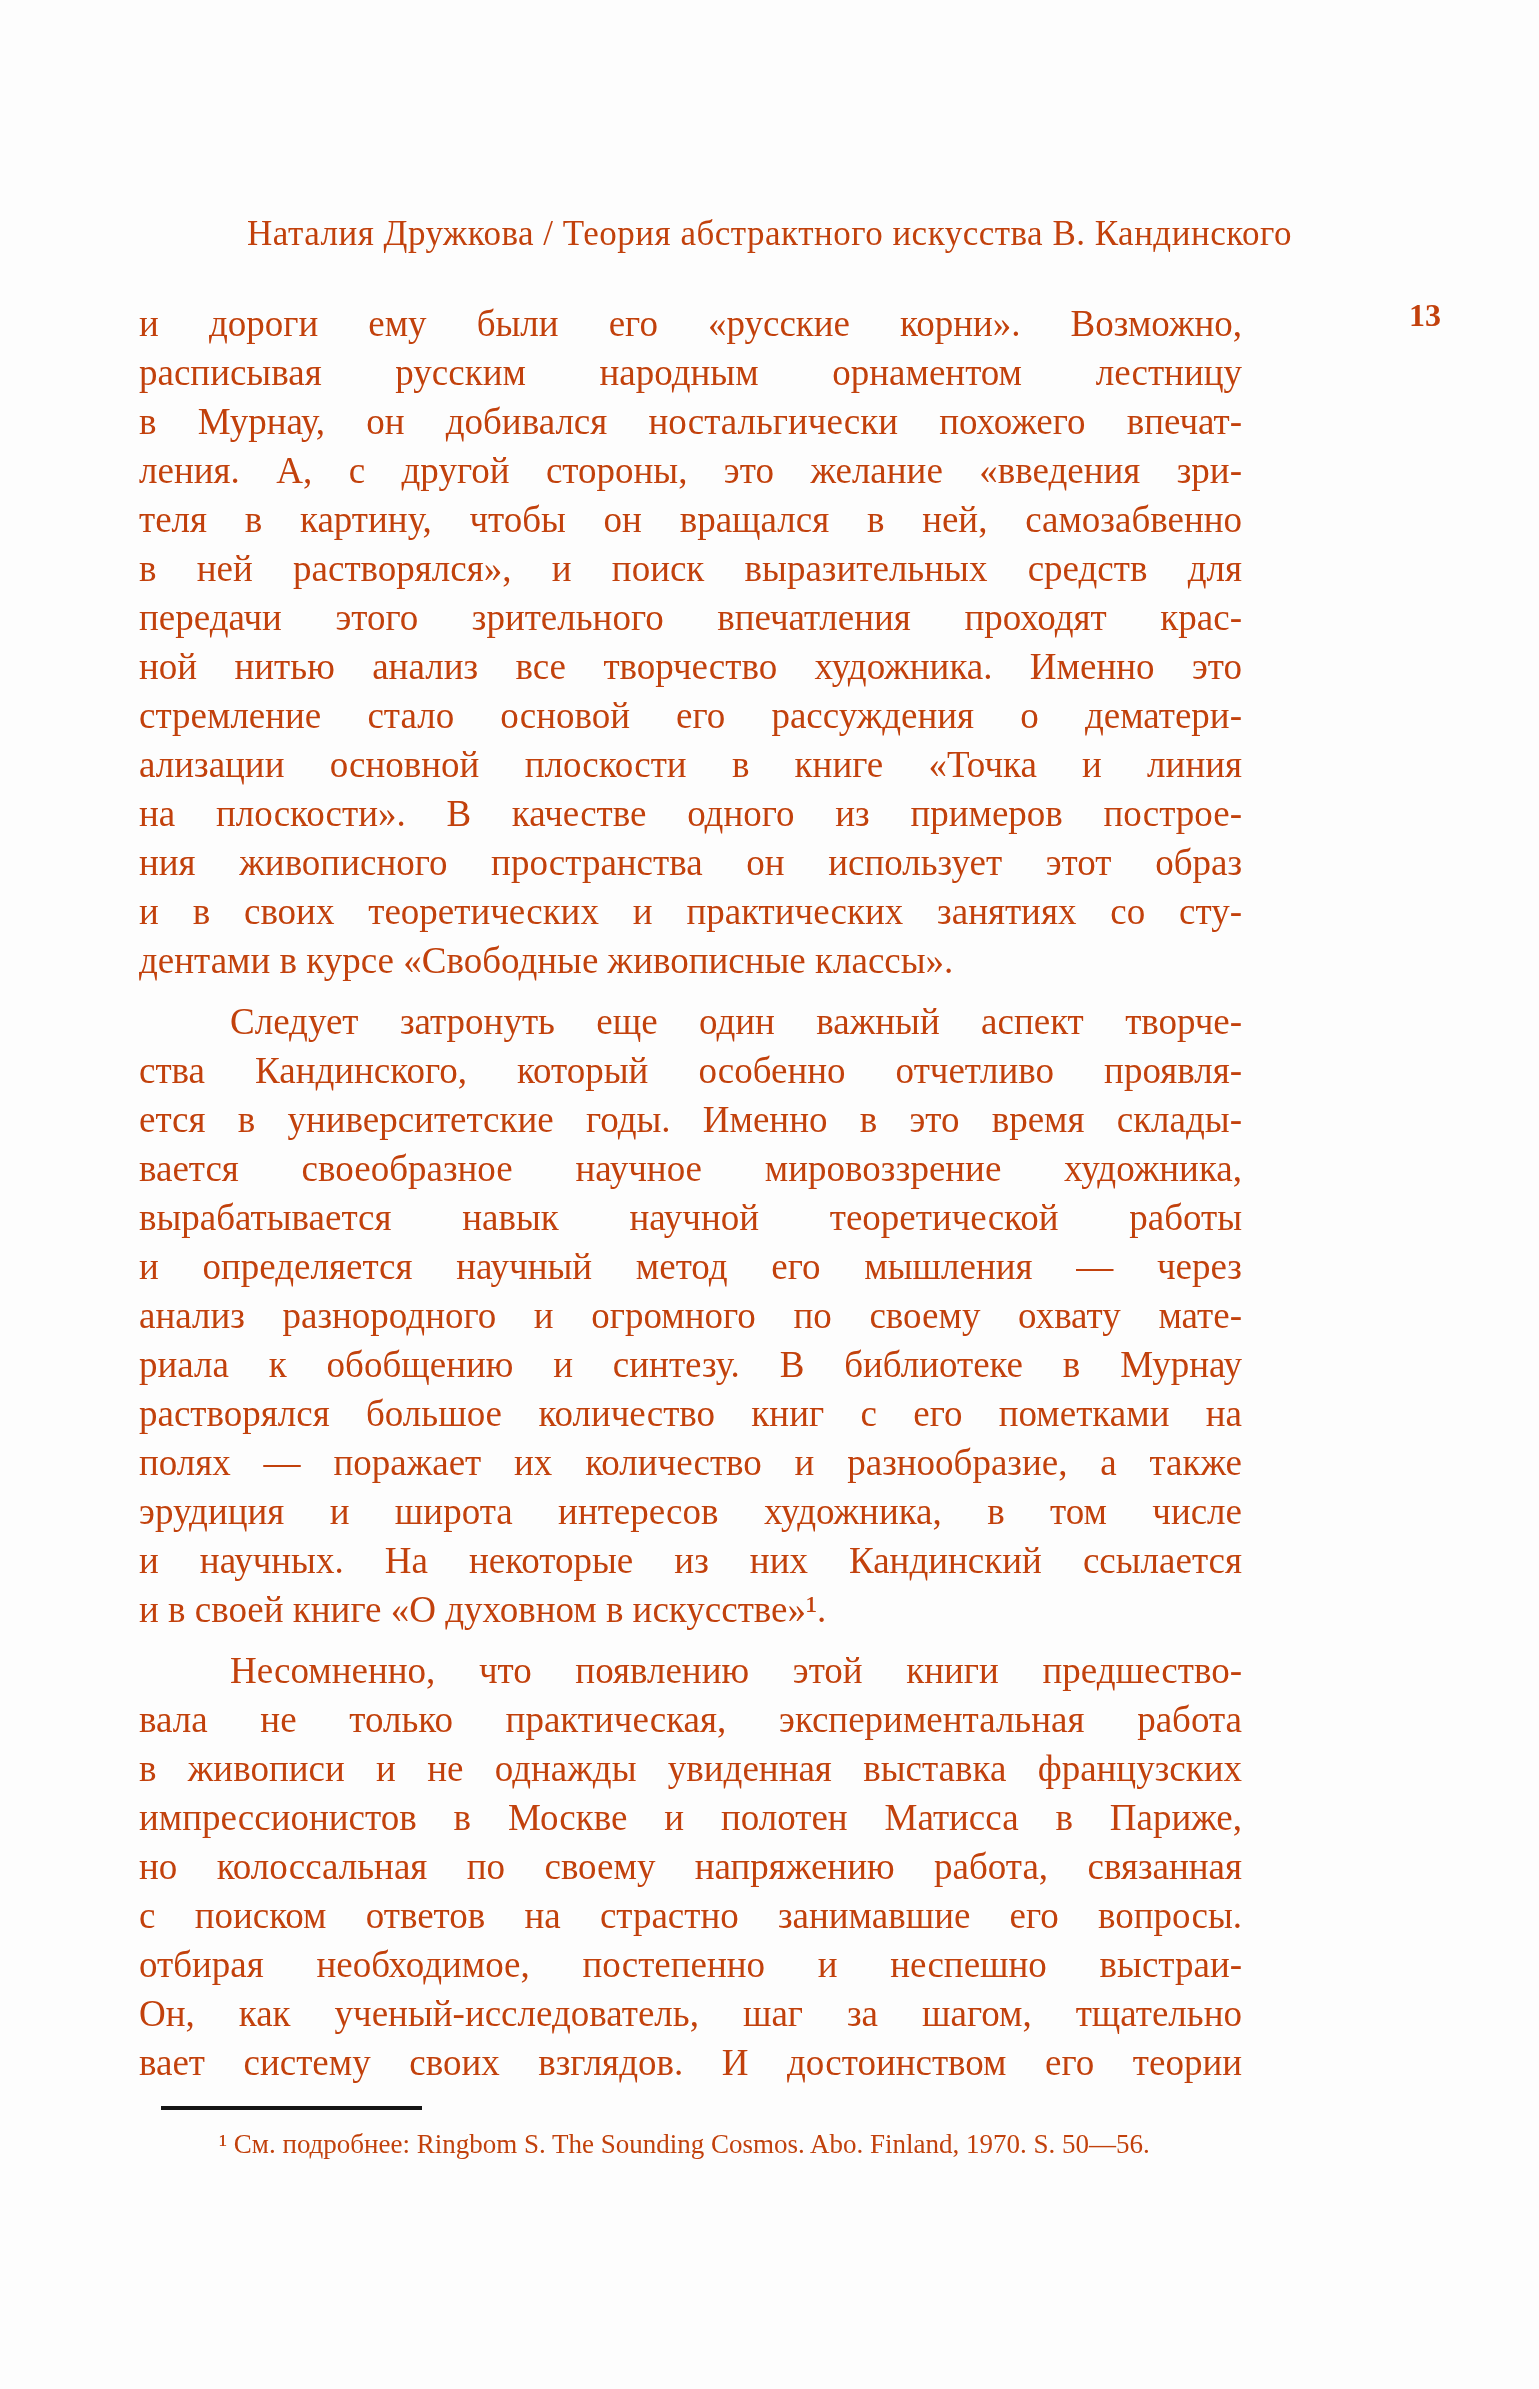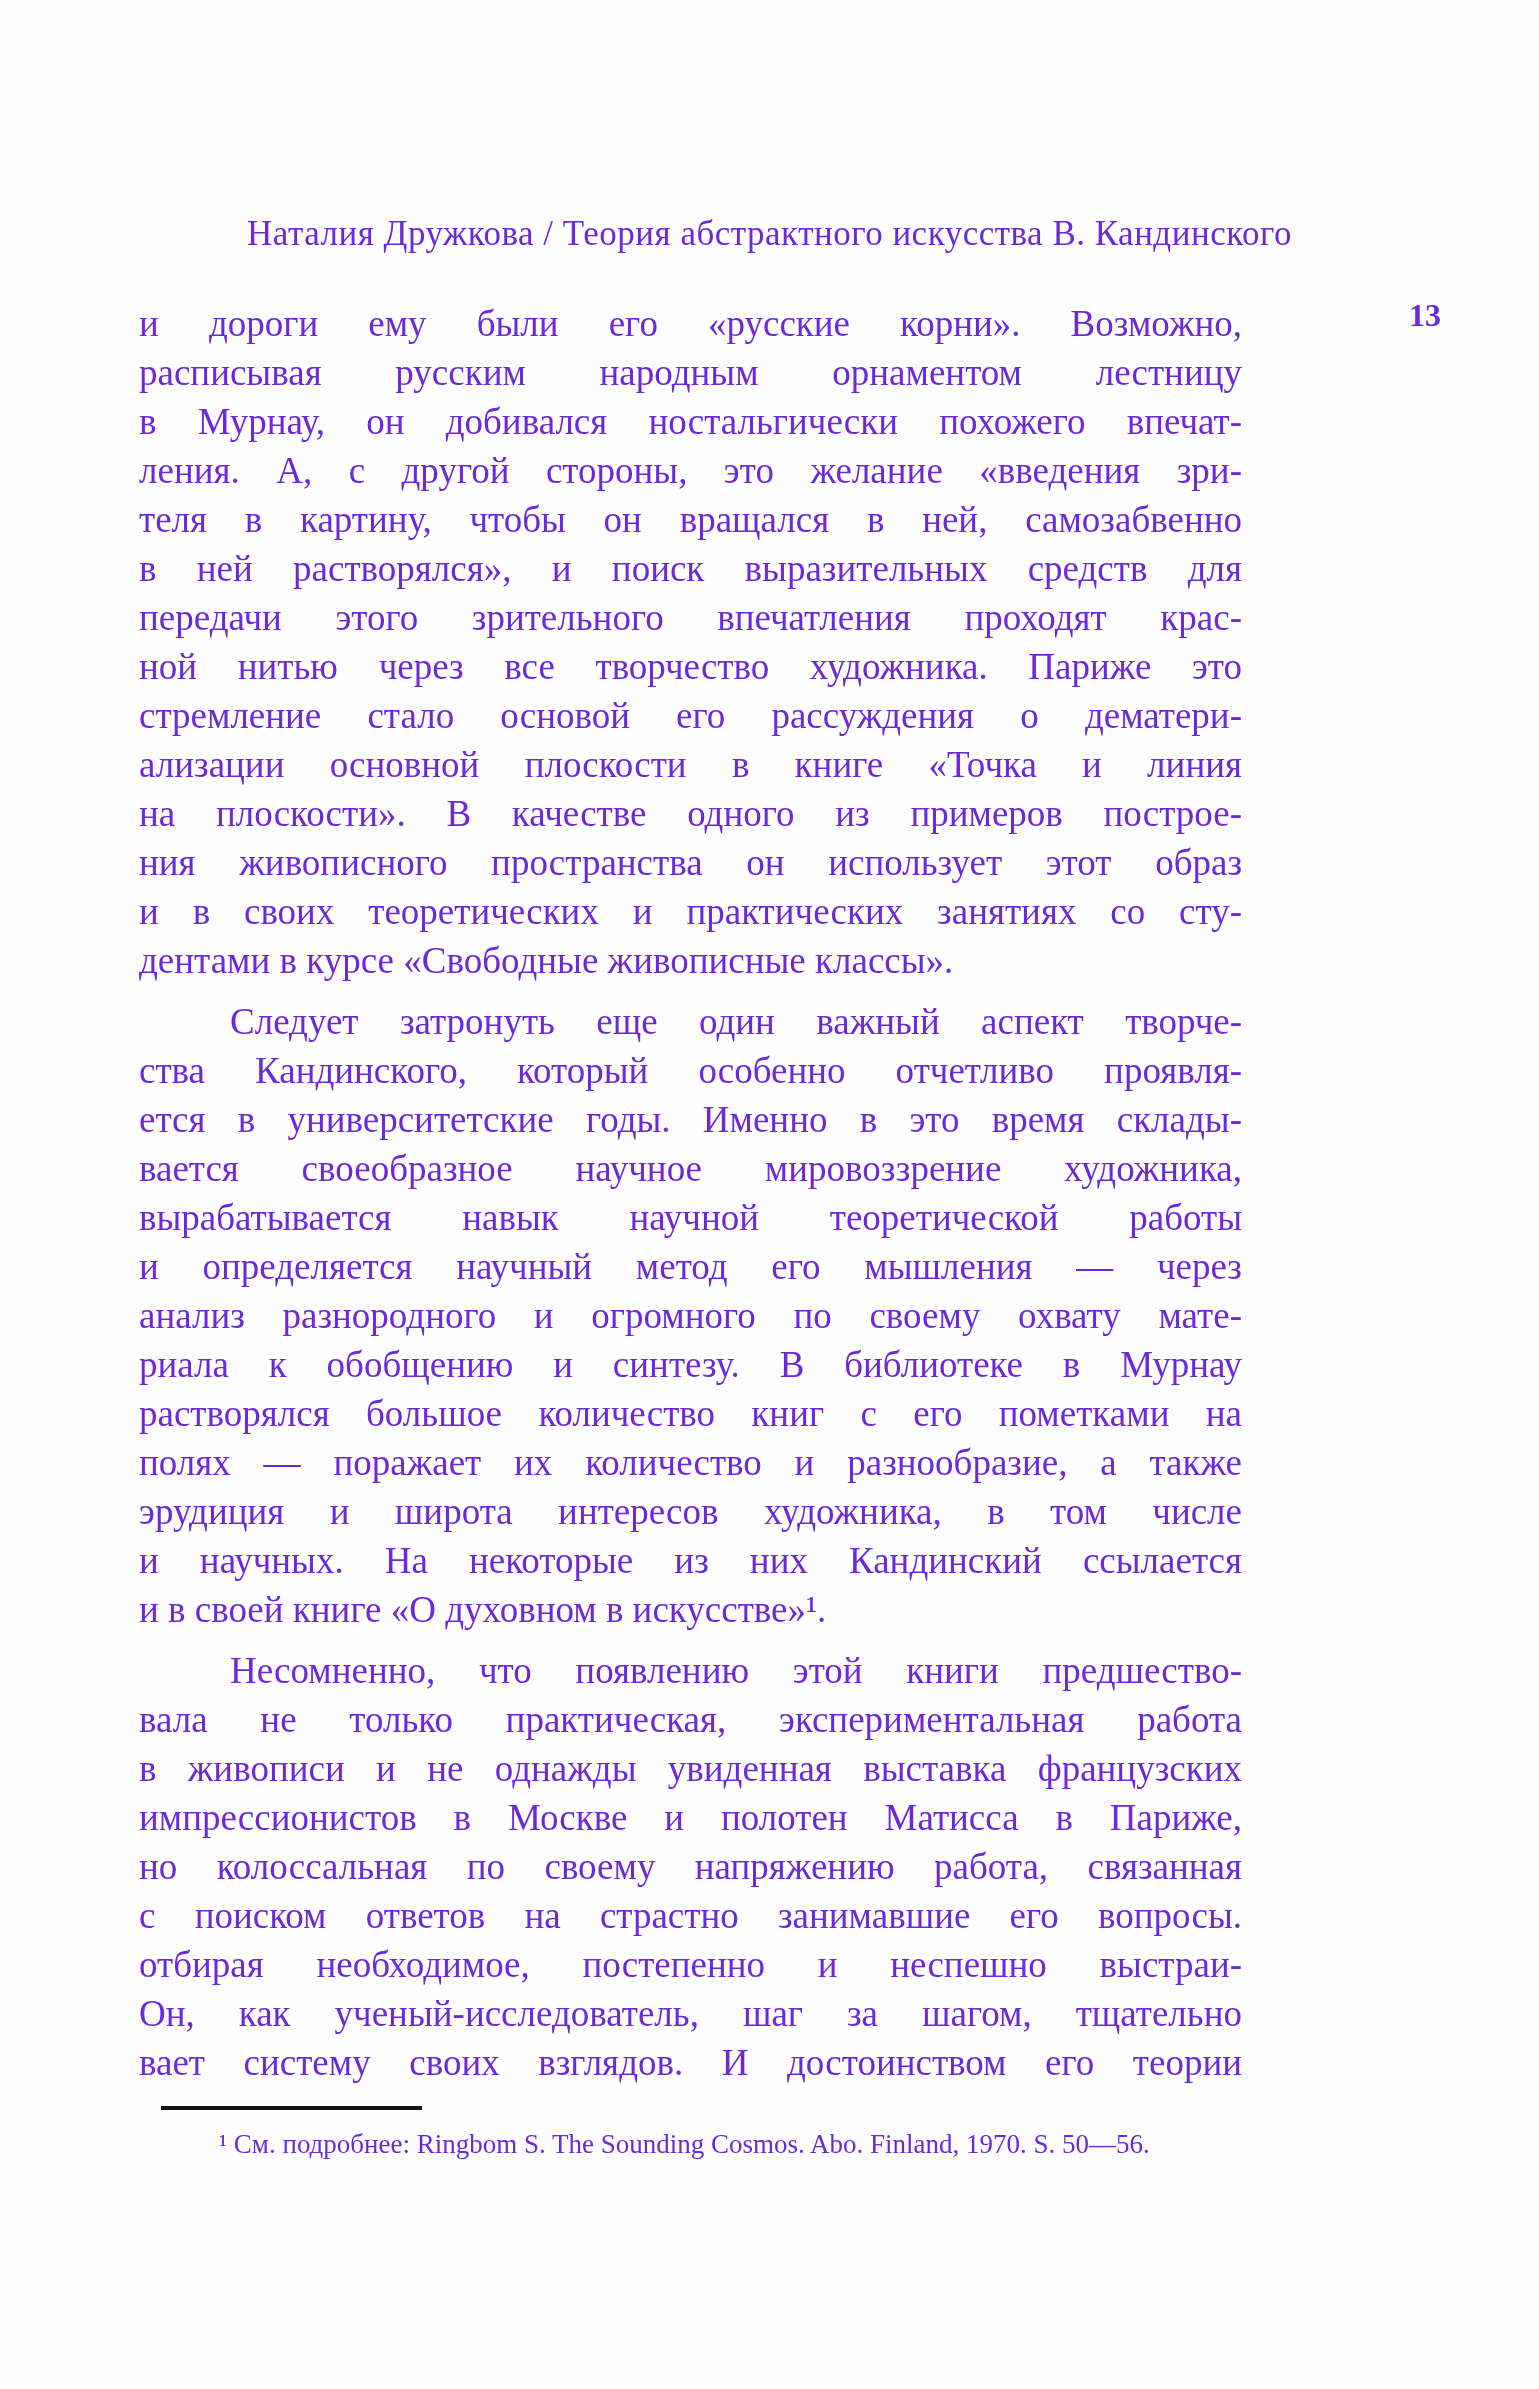--- a/index.html
+++ b/index.html
@@ -6,21 +6,21 @@
     margin: 0;
     padding: 0;
     background: #e9e9e9;
   }
   .page {
     position: relative;
     width: 1539px;
     height: 2389px;
     margin: 0 auto;
     background: #fdfdfd;
-    color: #6d28d9;
+    color: #c2410c;
     font-family: "Liberation Serif", "DejaVu Serif", serif;
     overflow: hidden;
   }
   .running-header {
     position: absolute;
     top: 211px;
     left: 0;
     width: 100%;
     text-align: center;
     font-size: 35px;
@@ -89,21 +89,21 @@
 
   <div class="body-text">
 
     <div class="line">и дороги ему были его «русские корни». Возможно,</div>
     <div class="line">расписывая русским народным орнаментом лестницу</div>
     <div class="line">в Мурнау, он добивался ностальгически похожего впечат-</div>
     <div class="line">ления. А, с другой стороны, это желание «введения зри-</div>
     <div class="line">теля в картину, чтобы он вращался в ней, самозабвенно</div>
     <div class="line">в ней растворялся», и поиск выразительных средств для</div>
     <div class="line">передачи этого зрительного впечатления проходят крас-</div>
-    <div class="line">ной нитью через все творчество художника. Париже это</div>
+    <div class="line">ной нитью анализ все творчество художника. Именно это</div>
     <div class="line">стремление стало основой его рассуждения о дематери-</div>
     <div class="line">ализации основной плоскости в книге «Точка и линия</div>
     <div class="line">на плоскости». В качестве одного из примеров построе-</div>
     <div class="line">ния живописного пространства он использует этот образ</div>
     <div class="line">и в своих теоретических и практических занятиях со сту-</div>
     <div class="line plast">дентами в курсе «Свободные живописные классы».</div>
 
     <div class="line pindent">Следует затронуть еще один важный аспект творче-</div>
     <div class="line">ства Кандинского, который особенно отчетливо проявля-</div>
     <div class="line">ется в университетские годы. Именно в это время склады-</div>

